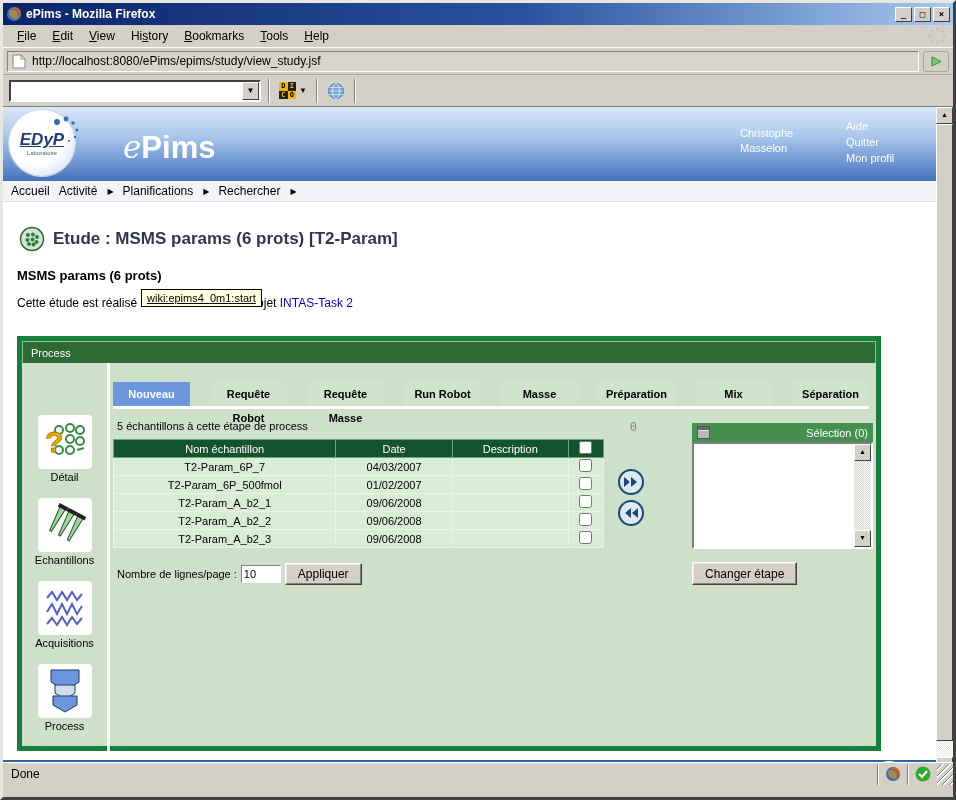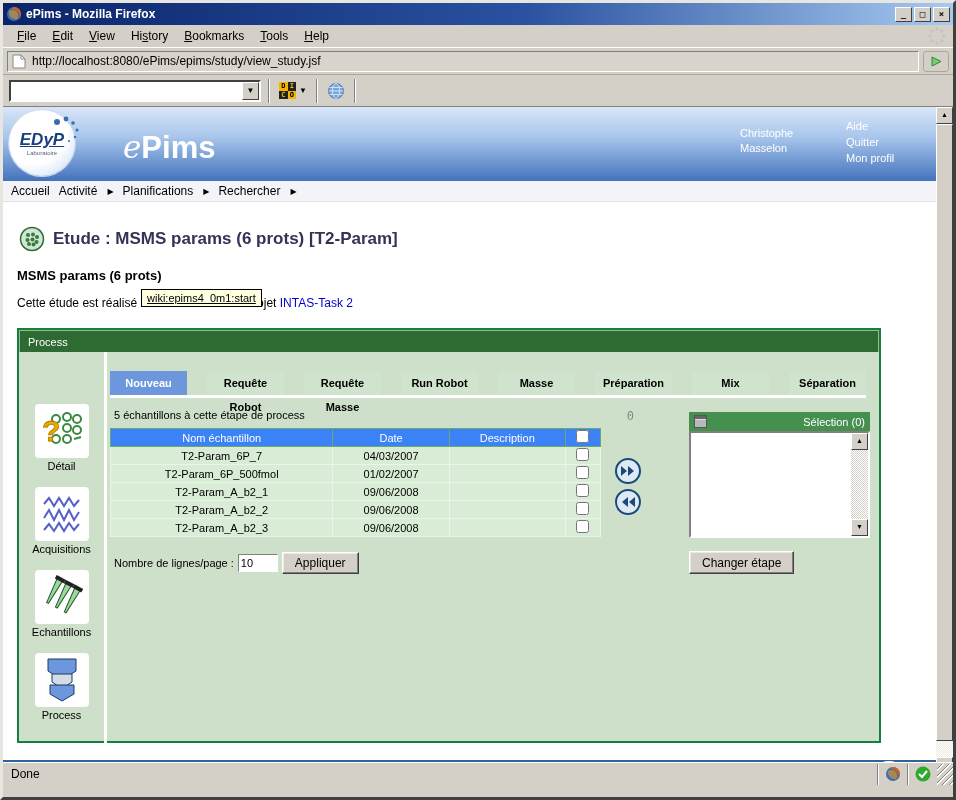--- a/index.html
+++ b/index.html
@@ -67,39 +67,39 @@
   .content{padding:0;}
   .study-title{display:flex;align-items:center;gap:8px;margin:24px 0 0 16px;
     font-size:17px;font-weight:bold;color:#333355;}
   .study-sub{margin:16px 0 0 14px;font-size:13px;font-weight:bold;color:#000;}
   .study-desc{position:relative;margin:13px 0 0 14px;font-size:12px;color:#000;height:18px;}
   .tooltip{position:absolute;left:124px;top:-7px;background:#ffffdf;border:1px solid #000;
     font-size:11px;padding:2px 5px;white-space:nowrap;text-decoration:underline;}
   .study-desc .gap{display:inline-block;width:120px;}
   .study-desc a{color:#0000cc;}
   
-  .panel{margin:14px 0 0 14px;width:864px;height:415px;border:2px solid #15803d;background:#cfe0ca;}
+  .panel{margin:22px 0 0 14px;width:864px;height:415px;border:5px solid #15803d;background:#cfe0ca;}
   .panel-header{height:22px;background:#2e6b33;color:#fff;font-size:11px;display:flex;align-items:center;
     padding:0 8px;border:1px solid #9ab894;border-bottom:none;}
   .panel-body{position:relative;height:391px;}
   .side{position:absolute;left:0;top:0;bottom:0;width:88px;border-right:3px solid #fff;padding-top:52px;}
   .side-item{text-align:center;margin-bottom:15px;}
   .tile{width:54px;height:54px;background:#fff;border-radius:4px;margin:0 auto;
     display:flex;align-items:center;justify-content:center;}
   .side-label{font-size:11px;color:#000;margin-top:2px;}
   .main{margin-left:91px;padding-top:19px;width:760px;}
   .tabs{display:flex;gap:20px;border-bottom:3px solid #fff;width:756px;}
   .tab{flex:1;height:24px;line-height:24px;text-align:center;font-size:11px;font-weight:bold;
     background:#cfe3cd;color:#000;}
   .tab.active{background:#6d97dc;color:#fff;}
   .count-row{position:relative;margin:11px 0 7px 4px;font-size:11px;color:#000;width:520px;}
   .zero-ind{position:absolute;right:0;top:0;color:#888;font-size:12px;font-family:"DejaVu Sans Mono",monospace;}
   .table-zone{display:flex;align-items:flex-start;}
   table.samples{border-collapse:collapse;border:1px solid #1c3a5e;width:491px;}
-  table.samples th{background:#3b82f6;color:#fff;font-weight:normal;font-size:11px;height:18px;border:1px solid #6aa871;}
+  table.samples th{background:#14532d;color:#fff;font-weight:normal;font-size:11px;height:18px;border:1px solid #6aa871;}
   table.samples td{background:#d9ecd5;font-size:11px;color:#000;text-align:center;height:17px;border:1px solid #eaf4e8;}
   th.c-name{width:222px;} th.c-date{width:116px;} th.c-desc{width:116px;} th.c-chk{width:35px;}
   input.cb{width:13px;height:13px;margin:0;}
   .arrows{display:flex;flex-direction:column;gap:5px;margin:30px 0 0 14px;}
   .circlebtn{width:26px;height:26px;border-radius:50%;background:#dfe9f3;border:2px solid #174a7c;
     display:flex;align-items:center;justify-content:center;padding:0;}
   .rows-line{margin:15px 0 0 4px;font-size:11px;display:flex;align-items:center;gap:4px;}
   .rows-line input{width:40px;height:18px;border:1px solid;border-color:#808080 #fff #fff #808080;
     font-size:11px;padding:0 2px;}
   .btn{background:#d4d0c8;border:1px solid;border-color:#fff #404040 #404040 #fff;
@@ -304,44 +304,44 @@
                       <circle cx="27" cy="30" r="4"></circle>
                       <path d="M34 30l7-2"></path>
                   </g>
                   <text x="2" y="32" font-size="30" font-weight="bold" fill="#e8a800" stroke="#b07800" stroke-width="0.8">?</text>
                 </svg>
               </div>
               <div class="side-label">Détail</div>
             </div>
             <div class="side-item">
               <div class="tile">
-                <svg width="44" height="44" viewBox="0 0 44 44">
-                  <g fill="none" stroke="#5560c8" stroke-width="2">
-                    <path d="M4 12l5-6 5 8 5-8 5 8 5-8 5 8 5-6"></path>
-                    <path d="M4 26l5-8 5 10 5-10 5 10 5-10 5 10 5-8"></path>
-                    <path d="M4 38l5-6 5 7 5-8 5 8 5-8 5 7 5-6"></path>
-                  </g>
-                </svg>
-              </div>
-              <div class="side-label">Acquisitions</div>
-            </div>
-            <div class="side-item">
-              <div class="tile">
                 <svg width="46" height="44" viewBox="0 0 46 44">
                   <g transform="rotate(28 23 22)">
                     <path d="M10 8l6 0 -2 26 -2 0z" fill="#9fd6a0" stroke="#1f5c26"></path>
                     <path d="M20 8l6 0 -2 26 -2 0z" fill="#9fd6a0" stroke="#1f5c26"></path>
                     <path d="M30 8l6 0 -2 26 -2 0z" fill="#9fd6a0" stroke="#1f5c26"></path>
                     <rect x="8" y="5" width="10" height="4" fill="#222"></rect>
                     <rect x="18" y="5" width="10" height="4" fill="#222"></rect>
                     <rect x="28" y="5" width="10" height="4" fill="#222"></rect>
                   </g>
                 </svg>
               </div>
               <div class="side-label">Echantillons</div>
+            </div>
+            <div class="side-item">
+              <div class="tile">
+                <svg width="44" height="44" viewBox="0 0 44 44">
+                  <g fill="none" stroke="#5560c8" stroke-width="2">
+                    <path d="M4 12l5-6 5 8 5-8 5 8 5-8 5 8 5-6"></path>
+                    <path d="M4 26l5-8 5 10 5-10 5 10 5-10 5 10 5-8"></path>
+                    <path d="M4 38l5-6 5 7 5-8 5 8 5-8 5 7 5-6"></path>
+                  </g>
+                </svg>
+              </div>
+              <div class="side-label">Acquisitions</div>
             </div>
             <div class="side-item">
               <div class="tile">
                 <svg width="40" height="46" viewBox="0 0 40 46">
                   <path d="M6 2h28v12l-8 5H14l-8-5z" fill="#6d97dc" stroke="#1c3a5e"></path>
                   <path d="M10 17h20v8l-6 4h-8l-6-4z" fill="#d4dce8" stroke="#1c3a5e"></path>
                   <path d="M8 28h24v9l-12 7-12-7z" fill="#6d97dc" stroke="#1c3a5e"></path>
                 </svg>
               </div>
               <div class="side-label">Process</div>

